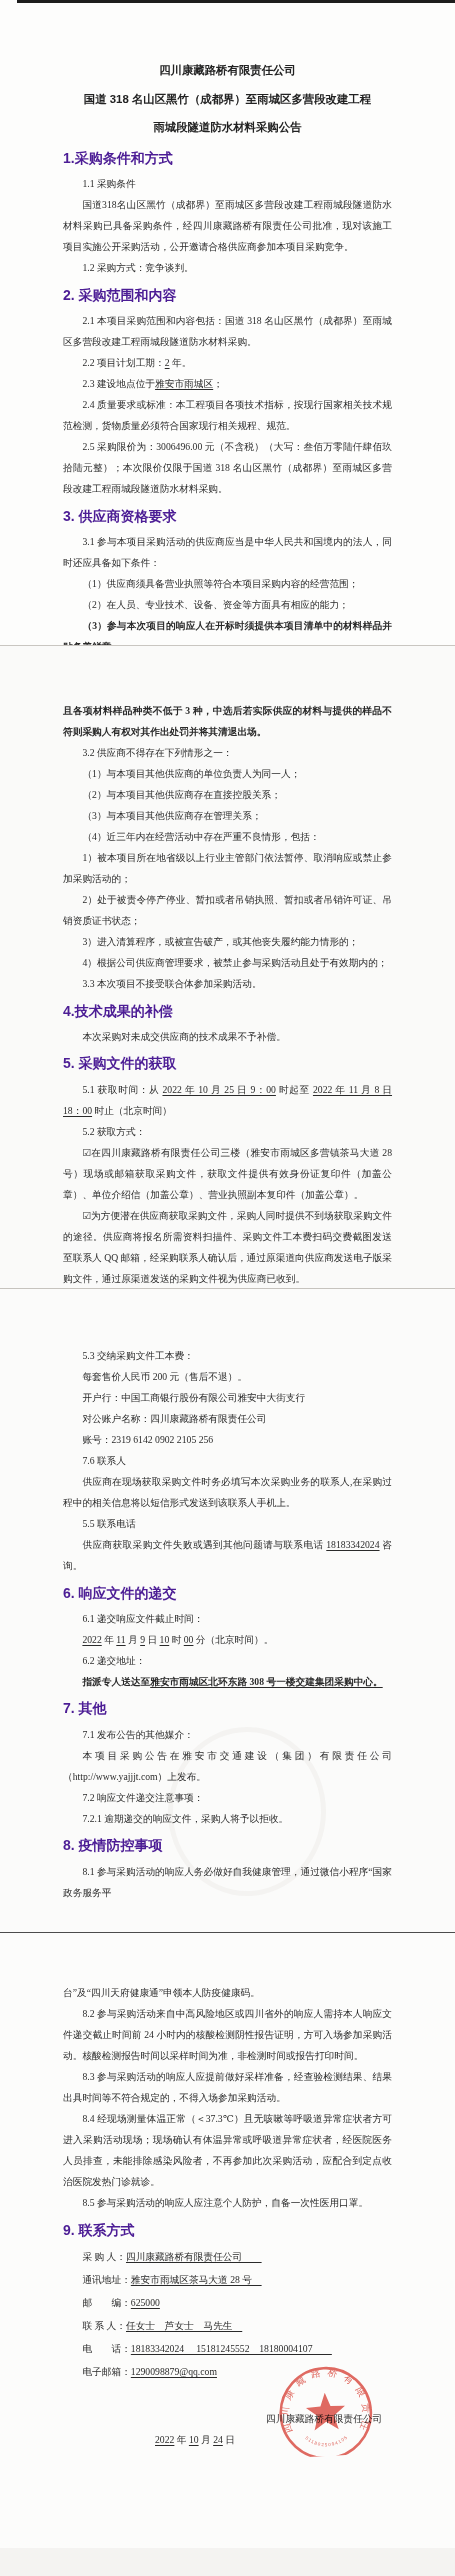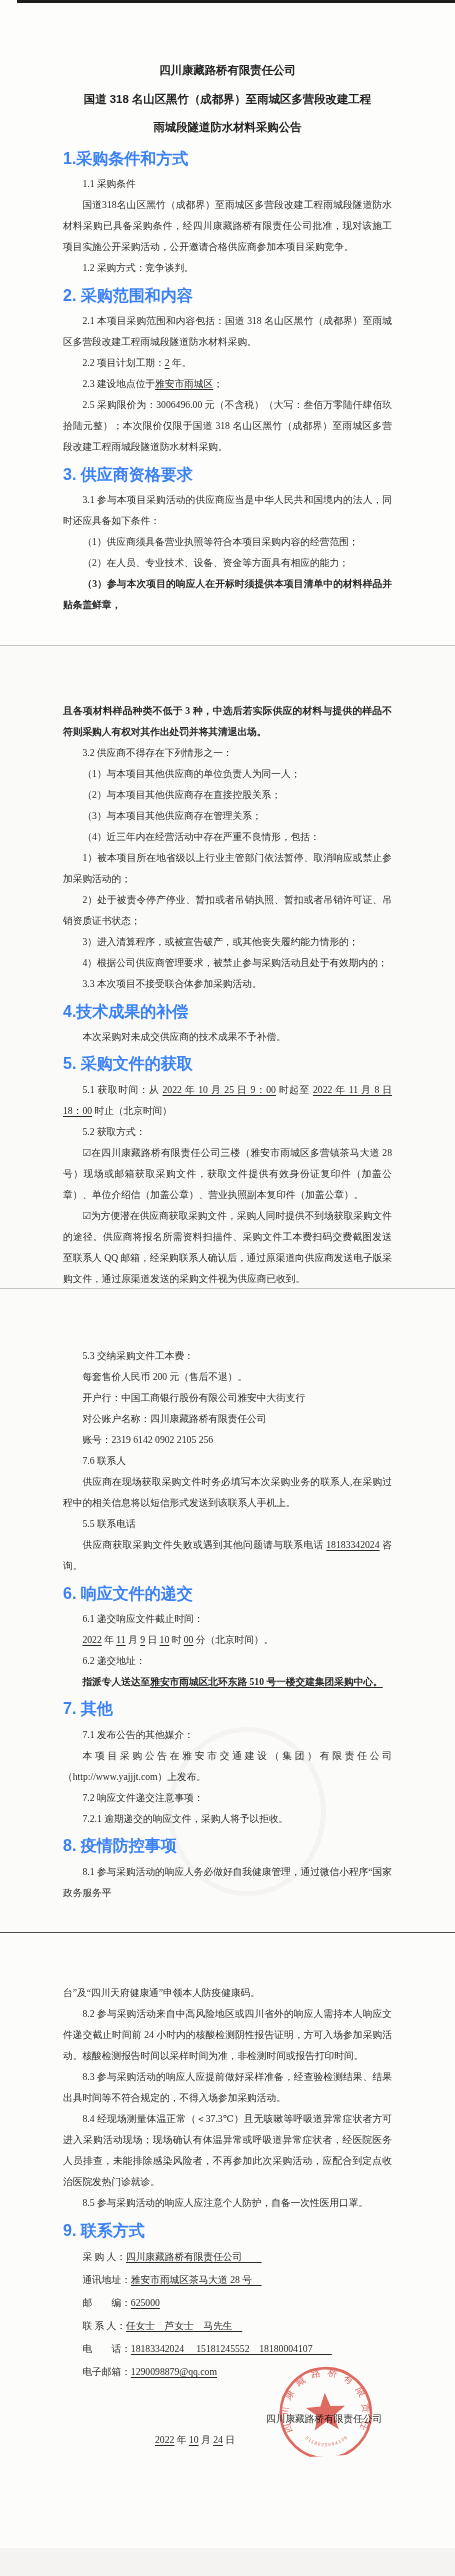--- a/index.html
+++ b/index.html
@@ -12,21 +12,21 @@
   .page-4{height:643px;background:#fcfcfb;border-top:1.7px solid #4c4c4c;}
   .scan-top{position:absolute;top:0;left:17px;width:438px;height:3.4px;background:#1d1d1d;}
   .content{padding:0 63px;}
   .page-1 .content{padding-top:56px;}
   .page-2 .content{padding-top:54px;}
   .page-3 .content{padding-top:56px;}
   .page-4 .content{padding-top:49px;}
   .blk{margin:0;font-size:9.7px;line-height:21px;color:#2a2a2a;text-align:justify;}
   .ind{text-indent:2em;}
   .title{text-align:center;text-indent:0;font-family:"Liberation Sans","DejaVu Sans",sans-serif;font-weight:600;font-size:11.4px;line-height:28.5px;color:#222;}
-  .h1{font-family:"Liberation Sans","DejaVu Sans",sans-serif;font-weight:700;font-size:16px;line-height:25px;margin:4.6px 0 2.3px;color:#3b82f6;text-indent:0;}
+  .h1{font-family:"Liberation Sans","DejaVu Sans",sans-serif;font-weight:700;font-size:14px;line-height:25px;margin:4.6px 0 2.3px;color:#4c1d95;text-indent:0;}
   .bold{font-weight:700;}
   .u{text-decoration:underline;text-underline-offset:2.3px;}
   .contact{line-height:23px;}
   .sigc{margin:25px 0 0 203px;text-indent:0;}
   .sigd{margin:0 0 0 92px;text-indent:0;}
   .ghost-circle{position:absolute;left:168px;top:438px;width:148px;height:159px;border-radius:50%;border:5.1px solid rgba(160,150,145,0.08);pointer-events:none;}
   .seal{position:absolute;left:277px;top:426px;opacity:.85;mix-blend-mode:multiply;transform:rotate(-3deg);}
 </style>
 </head>
 <body>
@@ -40,20 +40,21 @@
         <p class="blk title"><span>国道 318 名山区黑竹（成都界）至雨城区多营段改建工程</span></p>
         <p class="blk title"><span>雨城段隧道防水材料采购公告</span></p>
         <p class="blk h1"><span>1.采购条件和方式</span></p>
         <p class="blk sub ind"><span>1.1 采购条件</span></p>
         <p class="blk p ind"><span>国道318名山区黑竹（成都界）至雨城区多营段改建工程雨城段隧道防水材料采购已具备采购条件，经四川康藏路桥有限责任公司批准，现对该施工项目实施公开采购活动，公开邀请合格供应商参加本项目采购竞争。</span></p>
         <p class="blk sub ind"><span>1.2 采购方式：竞争谈判。</span></p>
         <p class="blk h1"><span>2. 采购范围和内容</span></p>
         <p class="blk p ind"><span>2.1 本项目采购范围和内容包括：国道 318 名山区黑竹（成都界）至雨城区多营段改建工程雨城段隧道防水材料采购。</span></p>
         <p class="blk sub ind"><span>2.2 项目计划工期：</span><span class="u">2</span><span> 年。</span></p>
         <p class="blk sub ind"><span>2.3 建设地点位于</span><span class="u">雅安市雨城区</span><span>；</span></p>
+        <p class="blk p ind"><span>2.4 质量要求或标准：本工程项目各项技术指标，按现行国家相关技术规范检测，货物质量必须符合国家现行相关规程、规范。</span></p>
         <p class="blk p ind"><span>2.5 采购限价为：3006496.00 元（不含税）（大写：叁佰万零陆仟肆佰玖拾陆元整）；本次限价仅限于国道 318 名山区黑竹（成都界）至雨城区多营段改建工程雨城段隧道防水材料采购。</span></p>
         <p class="blk h1"><span>3. 供应商资格要求</span></p>
         <p class="blk p ind"><span>3.1 参与本项目采购活动的供应商应当是中华人民共和国境内的法人，同时还应具备如下条件：</span></p>
         <p class="blk sub ind"><span>（1）供应商须具备营业执照等符合本项目采购内容的经营范围；</span></p>
         <p class="blk sub ind"><span>（2）在人员、专业技术、设备、资金等方面具有相应的能力；</span></p>
         <p class="blk sub bold ind"><span>（3）参与本次项目的响应人在开标时须提供本项目清单中的材料样品并贴条盖鲜章，</span></p>
       </div>
   </div>
 
   <div class="page page-2">
@@ -88,21 +89,21 @@
         <p class="blk sub ind"><span>对公账户名称：四川康藏路桥有限责任公司</span></p>
         <p class="blk sub ind"><span>账号：2319 6142 0902 2105 256</span></p>
         <p class="blk sub ind"><span>7.6 联系人</span></p>
         <p class="blk p ind"><span>供应商在现场获取采购文件时务必填写本次采购业务的联系人,在采购过程中的相关信息将以短信形式发送到该联系人手机上。</span></p>
         <p class="blk sub ind"><span>5.5 联系电话</span></p>
         <p class="blk p ind"><span>供应商获取采购文件失败或遇到其他问题请与联系电话 </span><span class="u">18183342024</span><span> 咨询。</span></p>
         <p class="blk h1"><span>6. 响应文件的递交</span></p>
         <p class="blk sub ind"><span>6.1 递交响应文件截止时间：</span></p>
         <p class="blk sub ind"><span class="u">2022</span><span> 年 </span><span class="u">11</span><span> 月 </span><span class="u">9</span><span> 日 </span><span class="u">10</span><span> 时 </span><span class="u">00</span><span> 分（北京时间）。</span></p>
         <p class="blk sub ind"><span>6.2 递交地址：</span></p>
-        <p class="blk sub bold ind"><span>指派专人送达至</span><span class="u">雅安市雨城区北环东路 510 号一楼交建集团采购中心。</span></p>
+        <p class="blk sub bold ind"><span>指派专人送达至</span><span class="u">雅安市雨城区北环东路 308 号一楼交建集团采购中心。</span></p>
         <p class="blk h1"><span>7. 其他</span></p>
         <p class="blk sub ind"><span>7.1 发布公告的其他媒介：</span></p>
         <p class="blk p ind"><span>本项目采购公告在雅安市交通建设（集团）有限责任公司（http://www.yajjjt.com）上发布。</span></p>
         <p class="blk sub ind"><span>7.2 响应文件递交注意事项：</span></p>
         <p class="blk sub ind"><span>7.2.1 逾期递交的响应文件，采购人将予以拒收。</span></p>
         <p class="blk h1"><span>8. 疫情防控事项</span></p>
         <p class="blk p ind"><span>8.1 参与采购活动的响应人务必做好自我健康管理，通过微信小程序“国家政务服务平</span></p>
       </div>
   </div>
 

